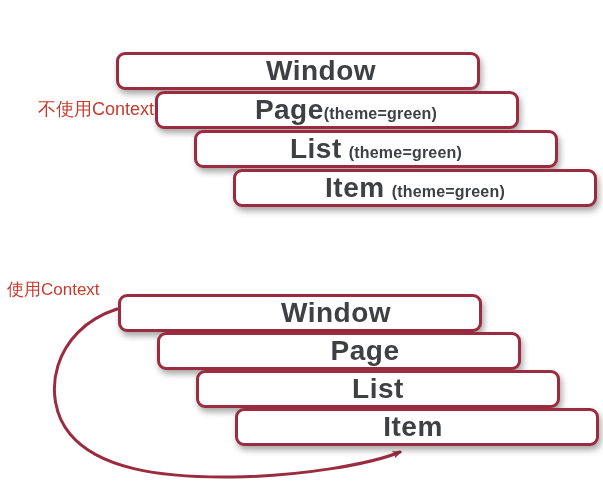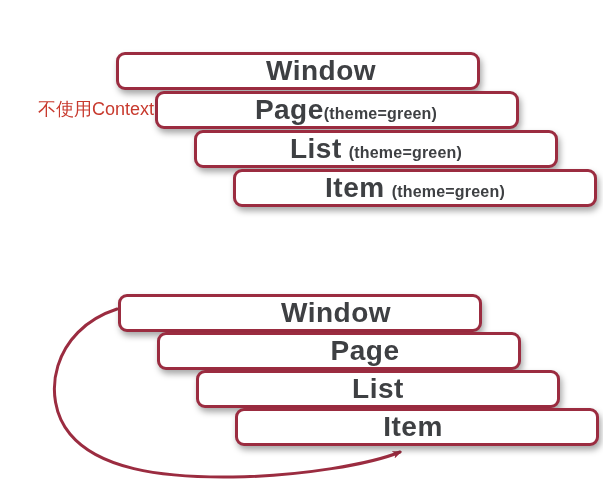--- a/index.html
+++ b/index.html
@@ -76,20 +76,21 @@
     </span>
   </div>
 
   <div class="node" style="left:233px; top:169px; z-index:4;">
     <span class="nlabel">
       <span class="main">Item</span>
       <span class="suffix gap">(theme=green)</span>
     </span>
   </div>
 
+  <div class="red-label" style="left:7px; top:280px; font-size:17px;">使用Context</div>
 
   <div class="node" style="left:118px; top:294px; z-index:1;">
     <span class="nlabel" style="transform:translateX(36px);">
       <span class="main">Window</span>
     </span>
   </div>
 
   <div class="node" style="left:157px; top:332px; z-index:2;">
     <span class="nlabel" style="transform:translateX(26px);">
       <span class="main">Page</span>

